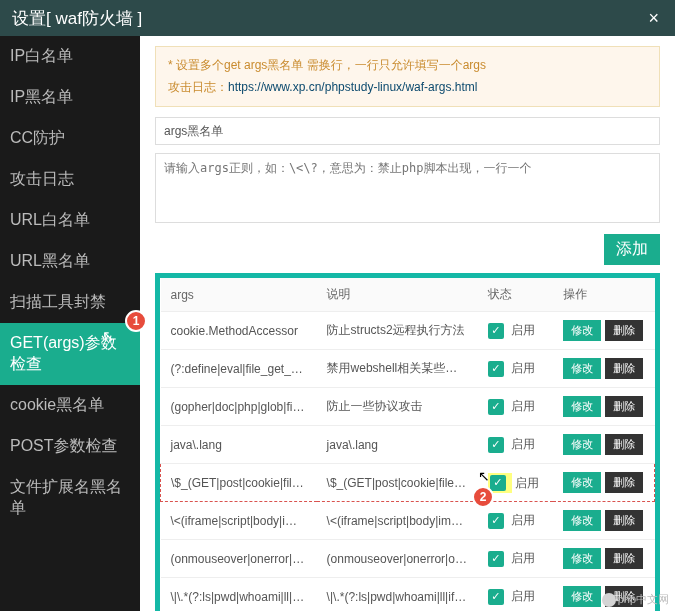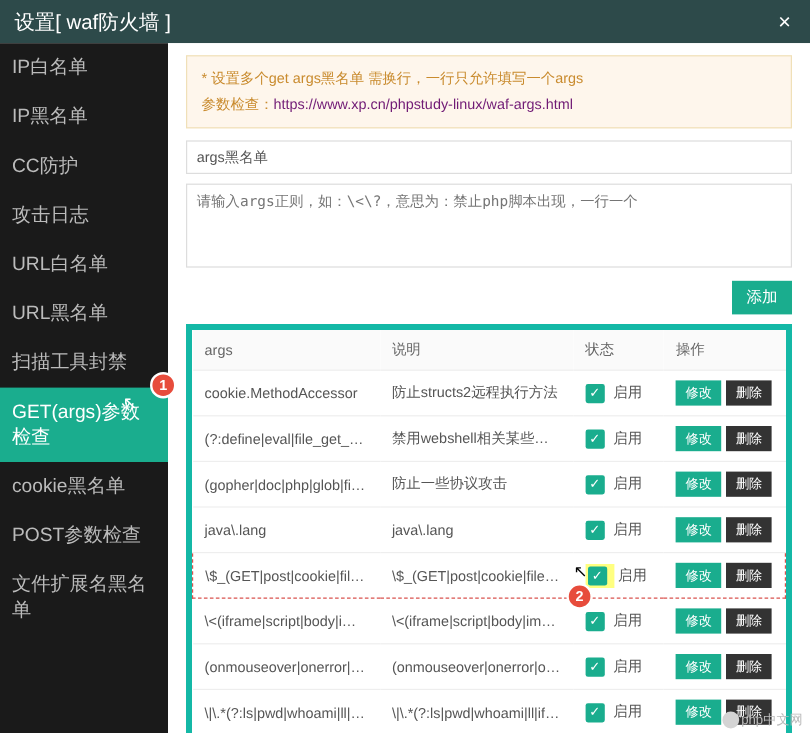--- a/index.html
+++ b/index.html
@@ -6,28 +6,28 @@
     body { font-family: "Microsoft YaHei", Arial, sans-serif; font-size: 12px; background: #fff; width: 675px; height: 611px; overflow: hidden; position: relative; }
     .modal-header { background: #2d4a4a; color: #fff; height: 36px; display: flex; align-items: center; padding: 0 12px; justify-content: space-between; }
     .modal-title { font-size: 17px; }
     .close-btn { color: #fff; font-size: 18px; cursor: pointer; padding: 0 4px; }
     .body-wrap { display: flex; height: 575px; }
     .sidebar { width: 140px; background: #1a1a1a; color: #ccc; overflow-y: auto; }
     .sidebar-item { padding: 10px 10px; cursor: pointer; font-size: 16px; color: #bbb; }
     .sidebar-item.active { background: #1aad8e; color: #fff; position: relative; }
     .main { flex: 1; background: #fff; padding: 0; overflow: hidden; }
     .notice { background: #fef6ec; border: 1px solid #f0e0b8; margin: 10px 15px 10px 15px; padding: 8px 12px; color: #c98b2e; font-size: 12px; line-height: 1.8; }
-    .notice a { color: #701a75; }
+    .notice a { color: #0c4a6e; }
     .name-input-box { margin: 0 15px 8px 15px; }
     .text-input { width: 100%; border: 1px solid #ddd; padding: 6px 8px; font-size: 12px; color: #555; }
     .text-input::placeholder { color: #bbb; }
     .textarea-box { margin: 0 15px 8px 15px; }
     .textarea { width: 100%; height: 70px; border: 1px solid #ddd; padding: 6px 8px; font-size: 12px; color: #bbb; resize: none; }
     .add-row { text-align: right; margin: 0 15px 8px 15px; }
-    .btn { display: inline-block; padding: 5px 12px; font-size: 13px; border: none; cursor: pointer; color: #fff; }
+    .btn { display: inline-block; padding: 5px 12px; font-size: 16px; border: none; cursor: pointer; color: #fff; }
     .btn-green { background: #1aad8e; }
     .btn-sm { padding: 3px 8px; font-size: 11px; }
     .btn-dark { background: #333; }
     .table-wrap { margin: 0 15px; border: 5px solid #14b8a6; }
     table { width: 100%; border-collapse: collapse; font-size: 12px; }
     th, td { text-align: left; padding: 8px 10px; border-bottom: 1px solid #eee; color: #555; white-space: nowrap; overflow: hidden; text-overflow: ellipsis; }
     th { background: #fafafa; font-weight: normal; color: #666; }
     .col-args { width: 155px; max-width: 155px; }
     .col-desc { width: 160px; max-width: 160px; }
     .col-status { width: 75px; }
@@ -66,21 +66,21 @@
     <div class="sidebar-item active">GET(args)参数检查</div>
     <div class="sidebar-item">cookie黑名单</div>
     <div class="sidebar-item">POST参数检查</div>
     <div class="sidebar-item">文件扩展名黑名单</div>
   </div>
 
   <div class="main">
     <div class="notice">
       <div>* 设置多个get args黑名单 需换行，一行只允许填写一个args</div>
       <div>
-        <span>参数检查：</span><a>https://www.xp.cn/phpstudy-linux/waf-args.html</a>
+        <span>攻击日志：</span><a>https://www.xp.cn/phpstudy-linux/waf-args.html</a>
       </div>
     </div>
 
     <div class="name-input-box">
       <input type="text" class="text-input" value="args黑名单" style="">
     </div>
 
     <div class="textarea-box">
       <textarea class="textarea" placeholder="请输入args正则，如：\&lt;\?，意思为：禁止php脚本出现，一行一个" style=""></textarea>
     </div>

